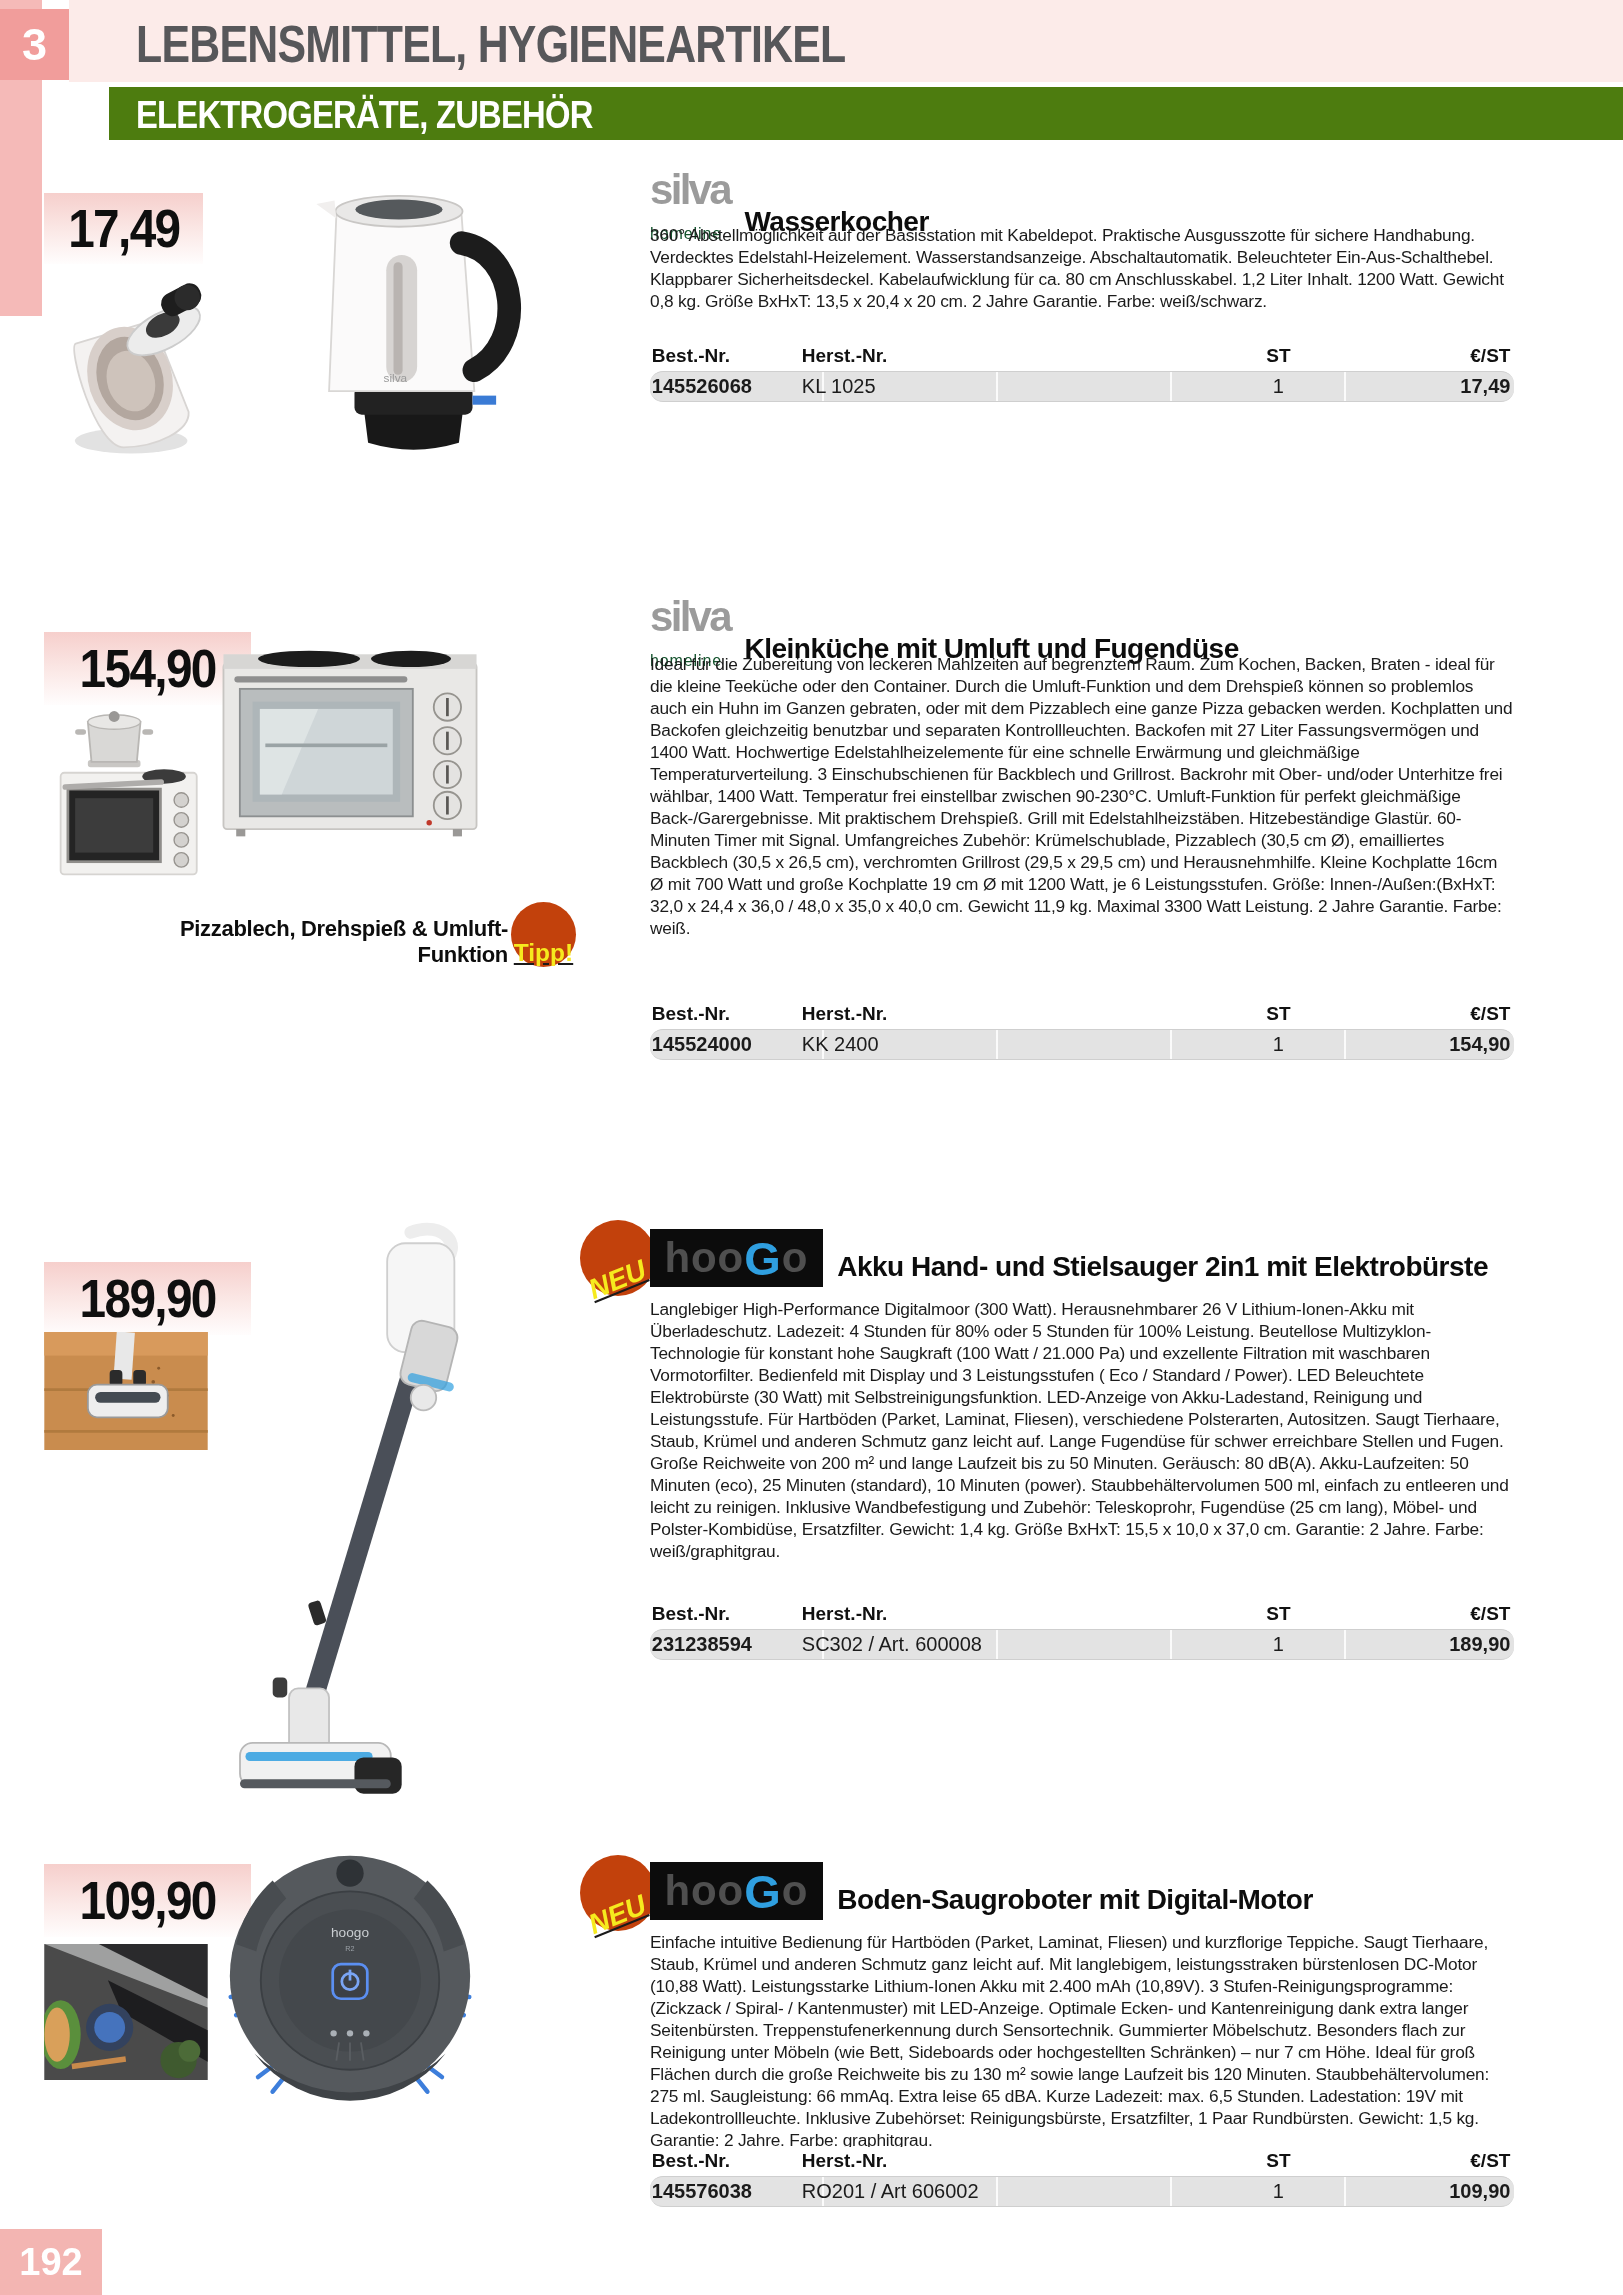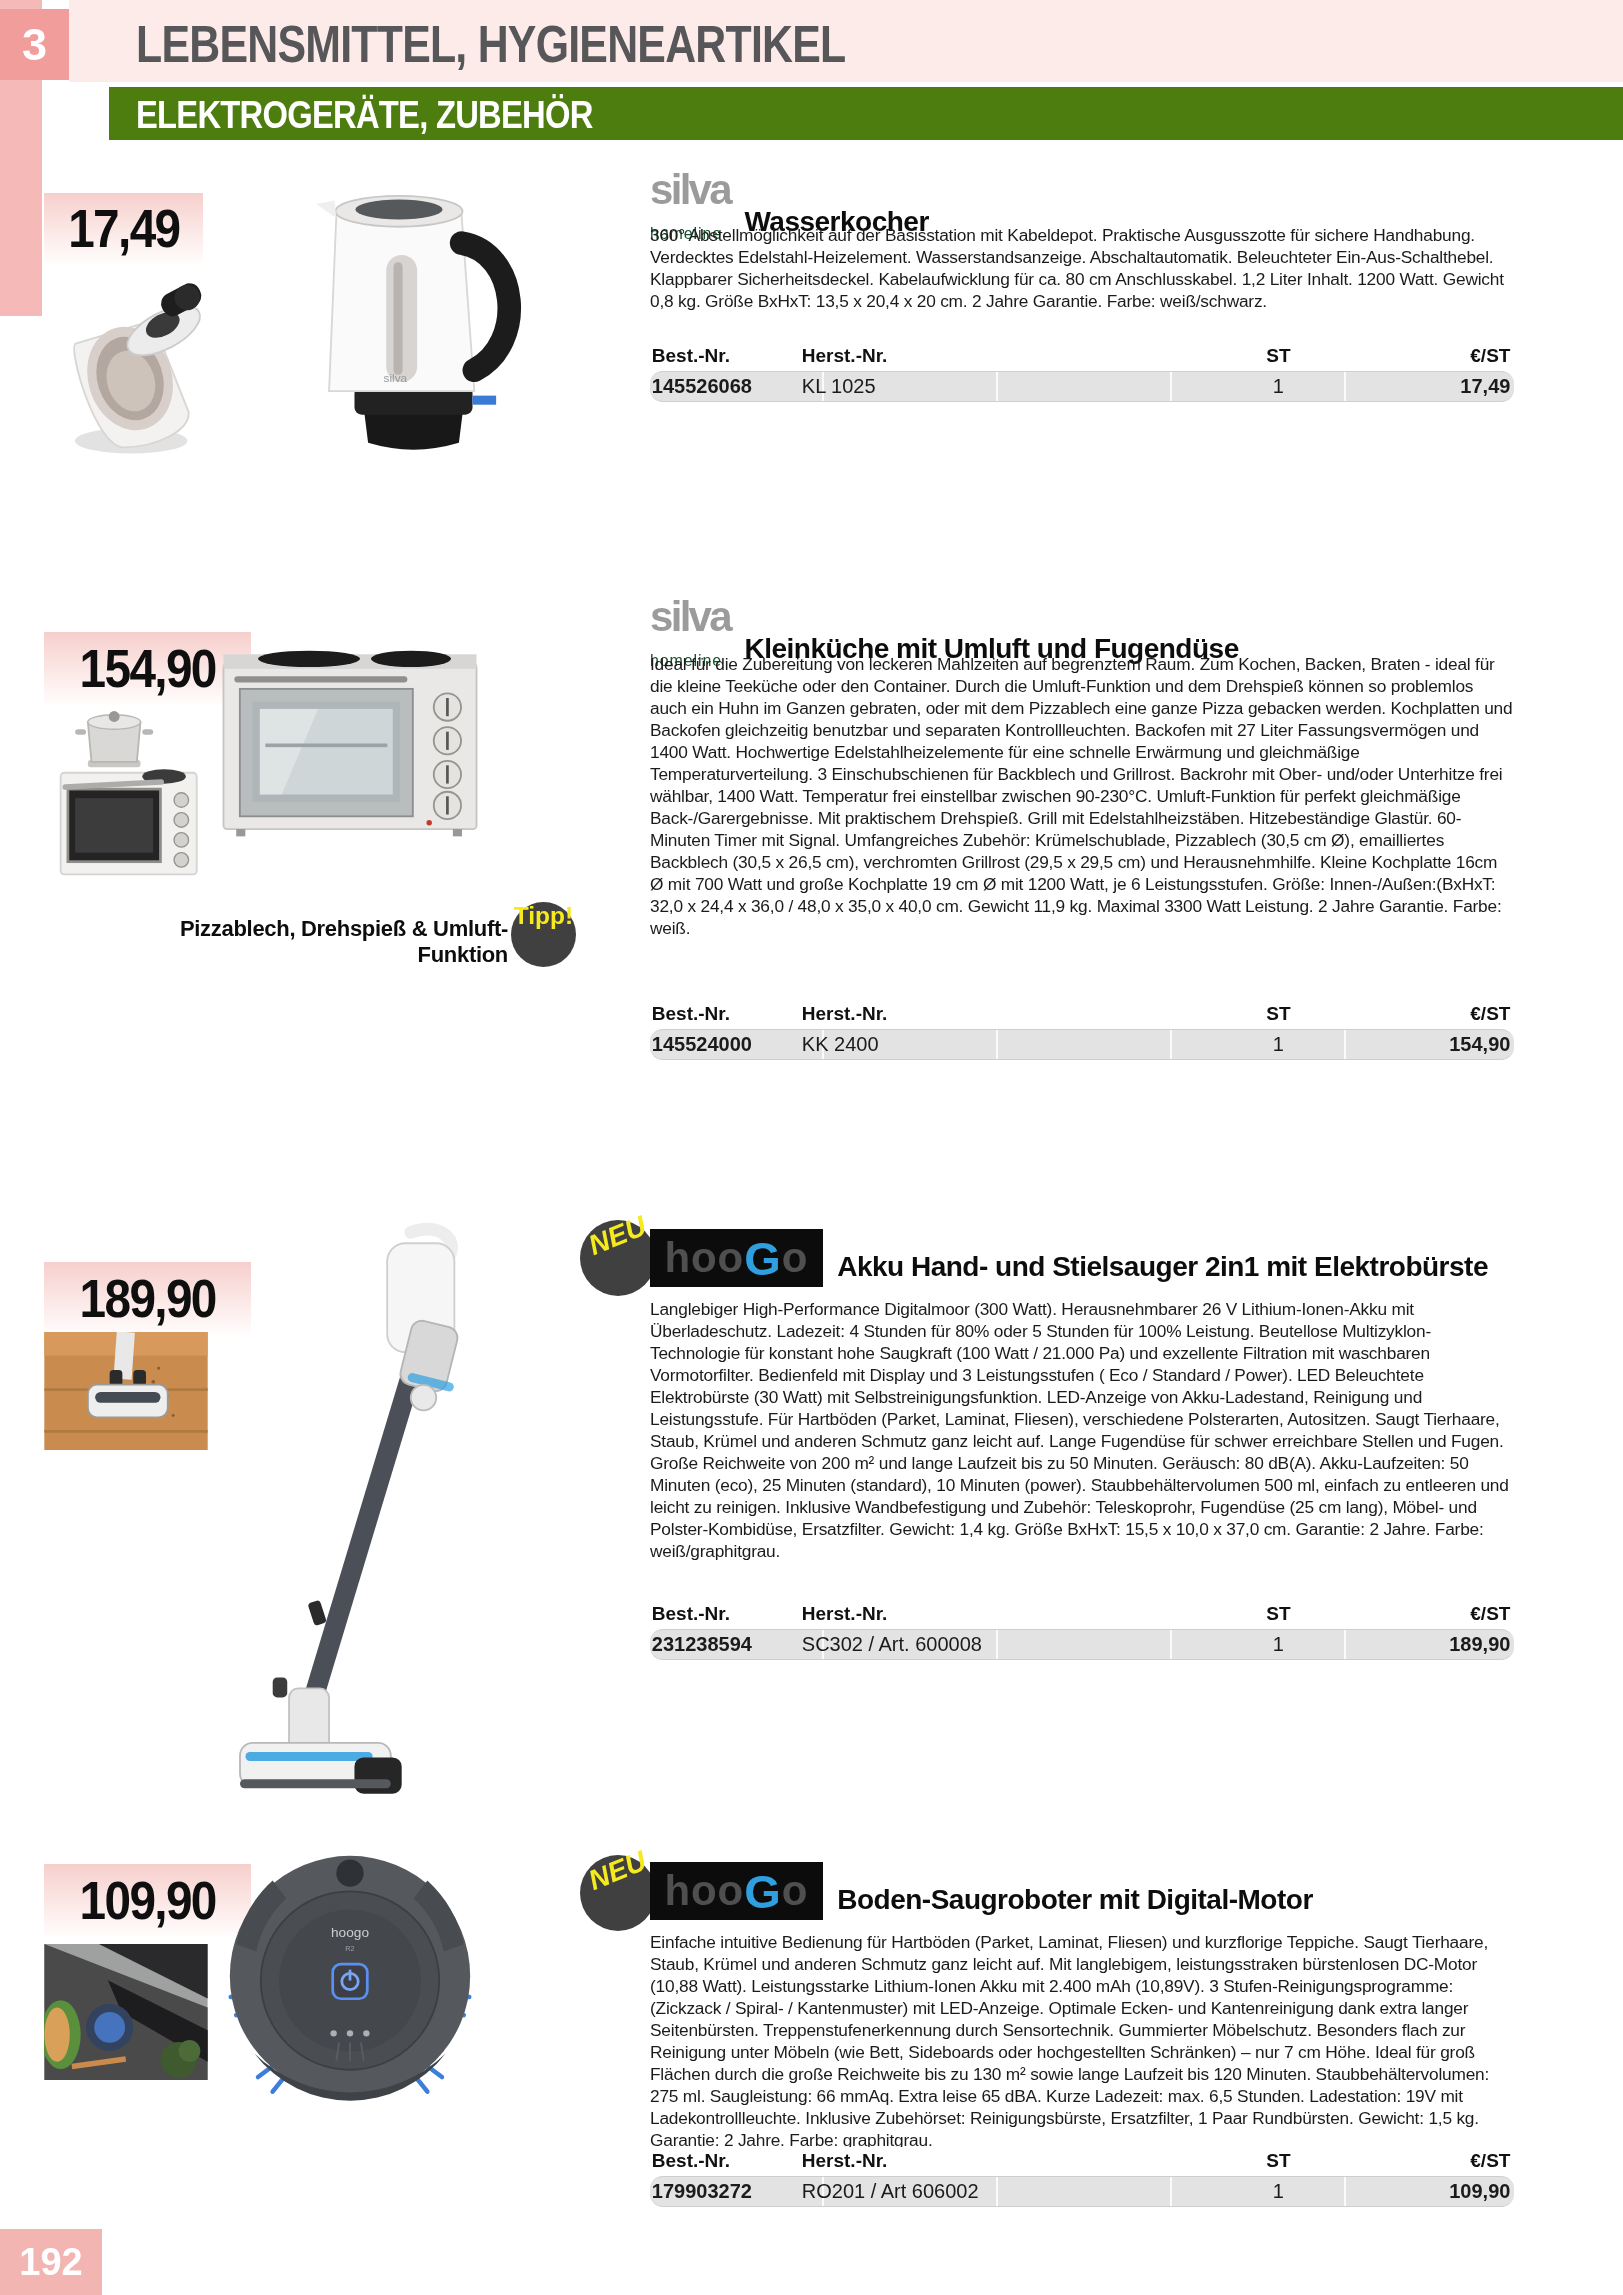--- a/index.html
+++ b/index.html
@@ -44,22 +44,22 @@
     border-top:0.9px solid #cfcfcf;border-bottom:0.9px solid #cfcfcf;
     background-image:repeating-linear-gradient(90deg,rgba(255,255,255,0) 0 172px,rgba(255,255,255,.85) 172px 174px);border-radius:13px;}
   .c1{width:150px;padding-left:1.8px;}
   .c2{flex:1;}
   .c3{width:136px;text-align:center;}
   .c4{width:164px;text-align:right;padding-right:3.6px;}
   .trow .c1{font-weight:bold;}
   .trow .c4{font-weight:bold;}
 
   
-  .badge{position:absolute;border-radius:50%;background:#404040;display:flex;align-items:flex-start;
-    justify-content:center;}
+  .badge{position:absolute;border-radius:50%;background:#c2410c;display:flex;align-items:flex-end;
+    justify-content:center;text-decoration:underline;}
   .badge span{color:#f6ea1e;font-weight:bold;}
   .badge.neu span{font-size:28px;font-style:italic;transform:rotate(-22deg);}
   .badge.tipp span{font-size:24.5px;}
   .caption{position:absolute;font-size:22px;font-weight:bold;color:#0d0d0d;letter-spacing:-0.3px;}
 
   .photo{position:absolute;}
   .pagenum{position:absolute;left:0;top:2229px;width:102px;height:66px;background:#f3b5b2;
     display:flex;align-items:center;justify-content:center;}
   .pagenum span{color:#fff;font-size:38px;font-weight:bold;}
 </style>
@@ -374,21 +374,21 @@
   <div class="desc" style="top:1931px;">Einfache intuitive Bedienung für Hartböden (Parket, Laminat, Fliesen) und kurzflorige Teppiche. Saugt Tierhaare, Staub, Krümel und anderen Schmutz ganz leicht auf. Mit langlebigem, leistungsstraken bürstenlosen DC-Motor (10,88 Watt). Leistungsstarke Lithium-Ionen Akku mit 2.400 mAh (10,89V). 3 Stufen-Reinigungsprogramme: (Zickzack / Spiral- / Kantenmuster) mit LED-Anzeige. Optimale Ecken- und Kantenreinigung dank extra langer Seitenbürsten. Treppenstufenerkennung durch Sensortechnik. Gummierter Möbelschutz. Besonders flach zur Reinigung unter Möbeln (wie Bett, Sideboards oder hochgestellten Schränken) – nur 7 cm Höhe. Ideal für groß Flächen durch die große Reichweite bis zu 130 m² sowie lange Laufzeit bis 120 Minuten. Staubbehältervolumen: 275 ml. Saugleistung: 66 mmAq. Extra leise 65 dBA. Kurze Ladezeit: max. 6,5 Stunden. Ladestation: 19V mit Ladekontrollleuchte. Inklusive Zubehörset: Reinigungsbürste, Ersatzfilter, 1 Paar Rundbürsten. Gewicht: 1,5 kg. Garantie: 2 Jahre. Farbe: graphitgrau.</div>
 
   <div class="ptable" style="top:2147px;">
     <div class="thead">
       <div class="c1">Best.-Nr.</div>
       <div class="c2">Herst.-Nr.</div>
       <div class="c3">ST</div>
       <div class="c4">€/ST</div>
     </div>
     <div class="trow">
-      <div class="c1">179903272</div>
+      <div class="c1">145576038</div>
       <div class="c2">RO201 / Art 606002</div>
       <div class="c3">1</div>
       <div class="c4">109,90</div>
     </div>
   </div>
 
   <div class="pagenum">
     <span>192</span>
   </div>
 

